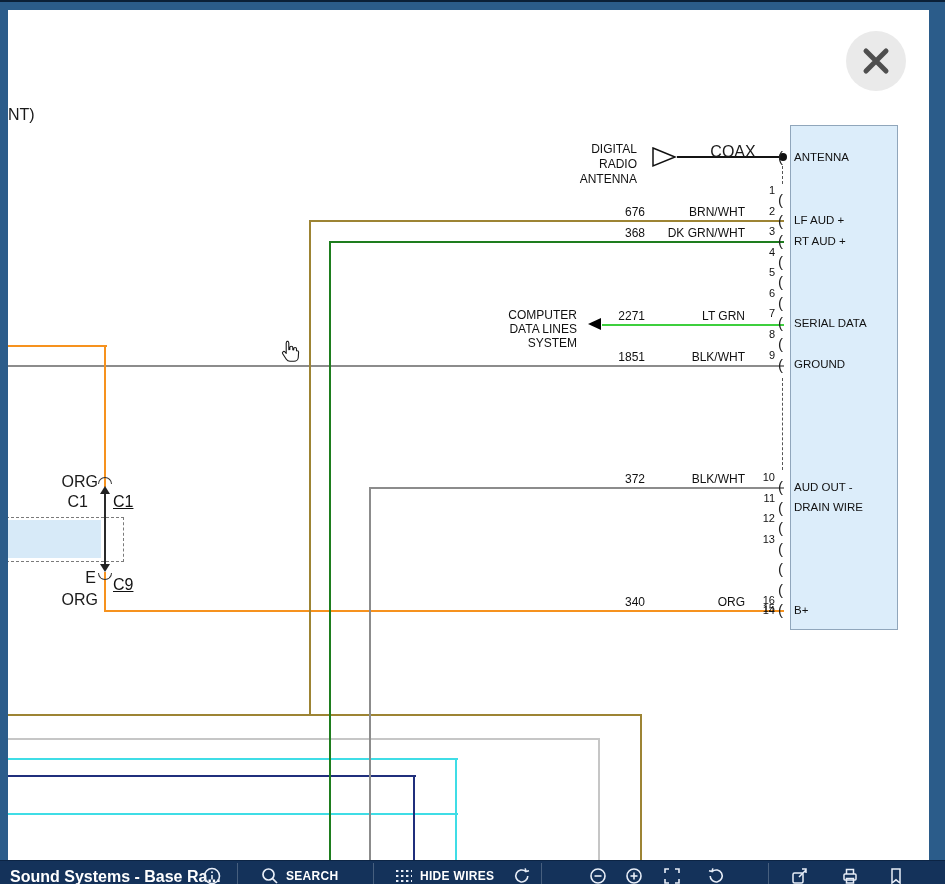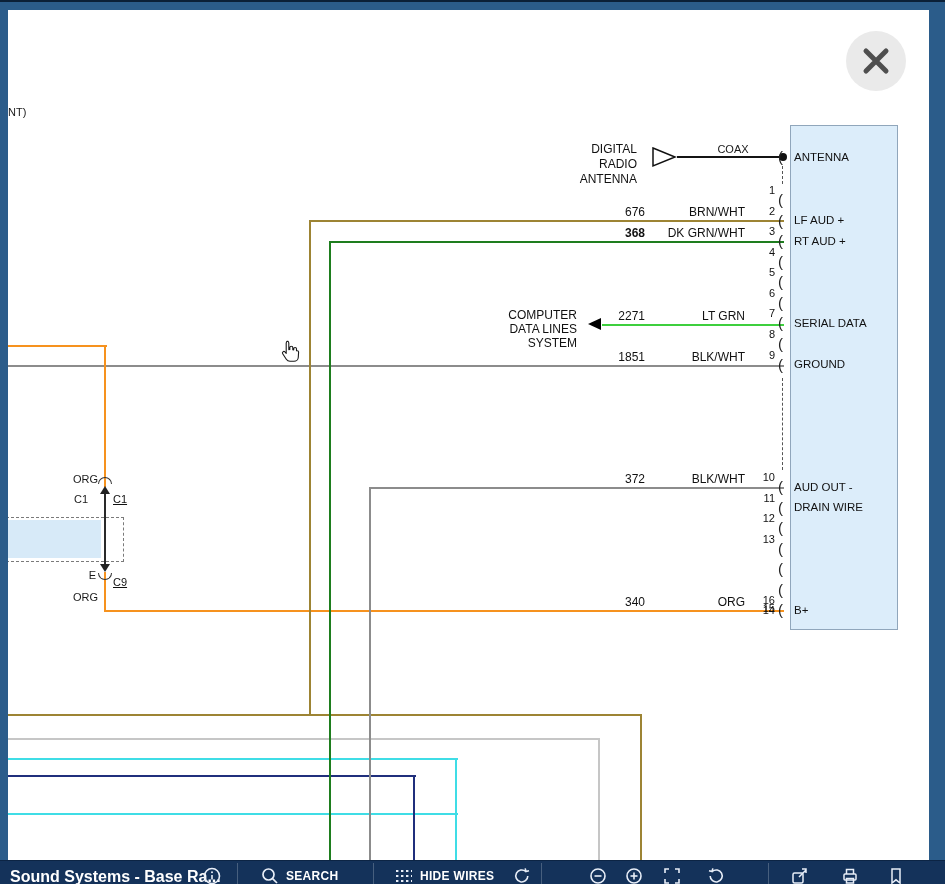--- a/index.html
+++ b/index.html
@@ -20,21 +20,21 @@
     position:absolute; left:8px; top:10px; width:921px; height:852px;
     background:#ffffff; overflow:hidden;
   }
   .h{position:absolute; height:2px;}
   .v{position:absolute; width:2px;}
   .w-org{background:var(--org);} .w-tan{background:var(--brn-wht);}
   .w-grn{background:var(--dk-grn);} .w-ltgrn{background:var(--lt-grn);}
   .w-gray{background:var(--blk-wht);} .w-ltgray{background:var(--lt-gray-wire);}
   .w-cyan{background:var(--cyan-wire);} .w-navy{background:var(--navy-wire);}
   .w-blk{background:var(--coax);} .w-dark{background:#2a2a2a;}
-  .txt{position:absolute; font-size:11px; color:#1a1a1a; white-space:nowrap;}
+  .txt{position:absolute; font-size:16px; color:#1a1a1a; white-space:nowrap;}
   .rblock{
     position:absolute; left:782px; top:115px; width:108px; height:505px;
     background:var(--block-fill); border:1px solid #90a6bb;
   }
   .plabel{position:absolute; left:786px; font-size:11.5px; color:#111; white-space:nowrap;}
   .pin-num{position:absolute; left:727px; width:40px; text-align:right; font-size:11px; color:#111;}
   .pin-arc{position:absolute; left:770px; font-size:15px; color:#222; line-height:1.1;}
   .wnum{position:absolute; left:567px; width:70px; text-align:right; font-size:12px; color:#111;}
   .wcol{position:absolute; left:627px; width:110px; text-align:right; font-size:12px; color:#111;}
   .dashv{position:absolute; width:0; border-left:1.5px dashed #555;}
@@ -132,21 +132,21 @@
 
   <div class="rtext" style="left:429px;top:298px;width:140px;line-height:14px;">
     <div>COMPUTER</div>
     <div>DATA LINES</div>
     <div>SYSTEM</div>
   </div>
   <div class="ltri"></div>
 
   <div class="wnum" style="top:195px;">676</div>
   <div class="wcol" style="top:195px;padding-left:36px;">BRN/WHT</div>
-  <div class="wnum" style="top:216px;font-weight:bold;">368</div>
+  <div class="wnum" style="top:216px;">368</div>
   <div class="wcol" style="top:216px;">DK GRN/WHT</div>
   <div class="wnum" style="top:299px;">2271</div>
   <div class="wcol" style="top:299px;">LT GRN</div>
   <div class="wnum" style="top:340px;">1851</div>
   <div class="wcol" style="top:340px;">BLK/WHT</div>
   <div class="wnum" style="top:462px;">372</div>
   <div class="wcol" style="top:462px;">BLK/WHT</div>
   <div class="wnum" style="top:585px;">340</div>
   <div class="wcol" style="top:585px;">ORG</div>
 

